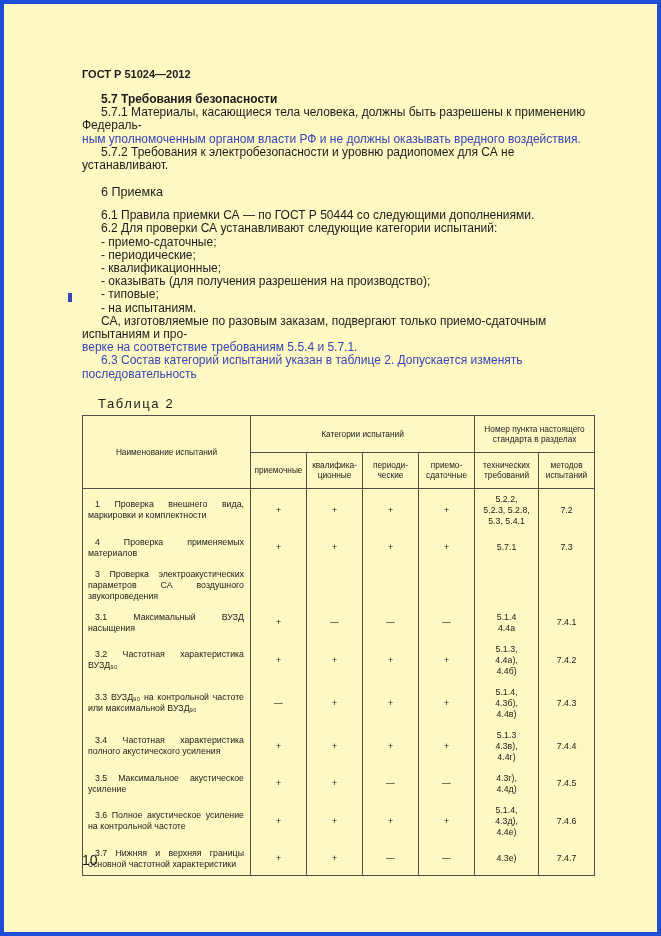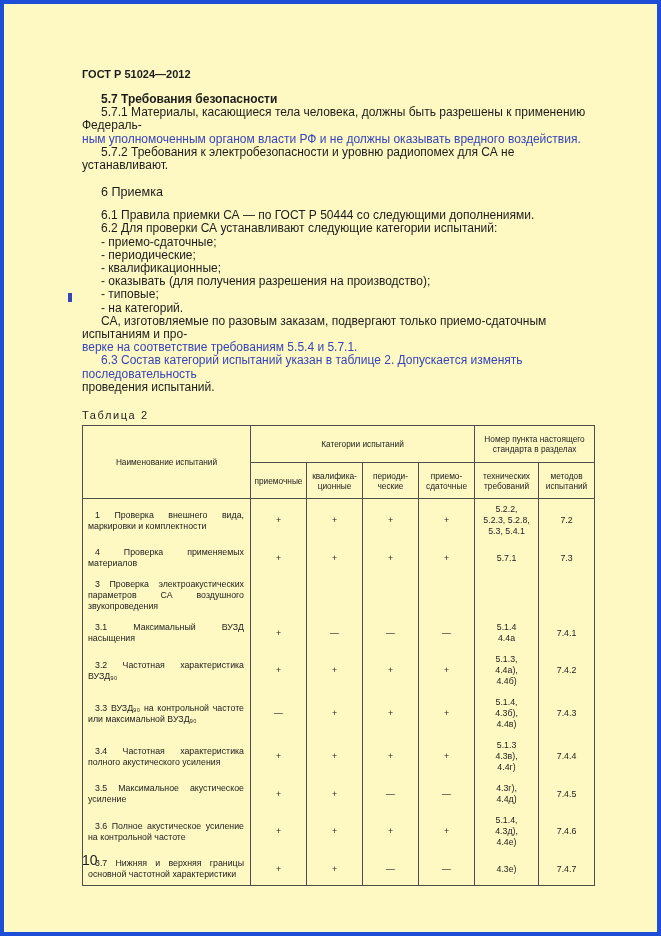--- a/index.html
+++ b/index.html
@@ -21,21 +21,21 @@
   .bold { font-weight:700; }
   .blue { color:var(--blue, #3745b8); }
 
   .h6 { font-size:12.6px; font-weight:400; margin:13px 0 10px 0; text-indent:19px; }
 
   .margin-mark {
     position:absolute; left:-14px; top:225px; width:4px; height:9px;
     background:var(--blue, #3745b8);
   }
 
-  .table-label { font-size:11px; letter-spacing:1.6px; margin:15px 0 4px 0; }
+  .table-label { font-size:13px; letter-spacing:1.6px; margin:15px 0 4px 16px; }
 
   table { border-collapse:collapse; width:512px; table-layout:fixed; border:1px solid #4f4f4f; }
   th, td { border:1px solid #4f4f4f; font-weight:400; box-sizing:border-box; }
   thead th { font-size:8.3px; line-height:10px; padding:3px 3px; text-align:center; vertical-align:middle; }
   thead tr.hr1 th { height:37px; }
   thead tr.hr2 th { height:36px;margin-top:28px; }
   tbody td { border-top:none; border-bottom:none; font-size:8.8px; line-height:11px;
              padding:5px 4px; vertical-align:middle; }
   td.name-cell { text-align:justify; text-indent:7px; padding-left:5px; padding-right:6px; }
   td.c { text-align:center; }
@@ -59,25 +59,24 @@
 
     <div class="h6">6 Приемка</div>
 
     <div class="line indent">6.1 Правила приемки СА — по ГОСТ Р 50444 со следующими дополнениями.</div>
     <div class="line indent">6.2 Для проверки СА устанавливают следующие категории испытаний:</div>
     <div class="line indent">- приемо-сдаточные;</div>
     <div class="line indent">- периодические;</div>
     <div class="line indent">- квалификационные;</div>
     <div class="line indent">- оказывать (для получения разрешения на производство);</div>
     <div class="line indent">- типовые;</div>
-    <div class="line indent">- на категорий.</div>
+    <div class="line indent">- на испытаниям.</div>
     <div class="line indent">СА, изготовляемые по разовым заказам, подвергают только приемо-сдаточным испытаниям и про-</div>
     <div class="line blue">верке на соответствие требованиям 5.5.4 и 5.7.1.</div>
     <div class="line indent blue">6.3 Состав категорий испытаний указан в таблице 2. Допускается изменять последовательность</div>
-    <div class="line">проведения испытаний.</div>
 
     <div class="table-label">Таблица 2</div>
 
     <table>
       <colgroup>
         <col style="width:168px">
         <col style="width:56px">
           <col style="width:56px">
           <col style="width:56px">
           <col style="width:56px">

